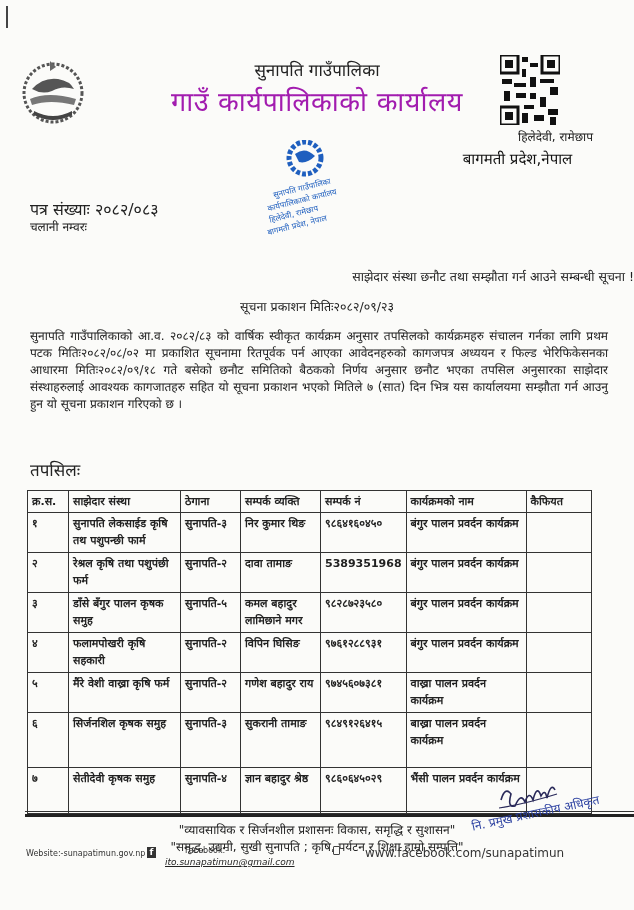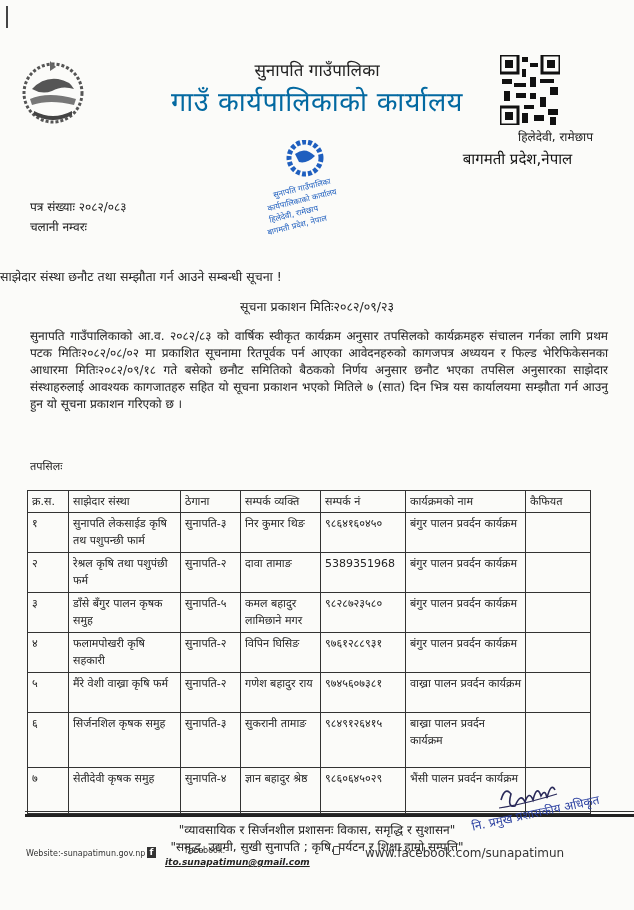--- a/index.html
+++ b/index.html
@@ -6,48 +6,48 @@
     body {
       width: 634px; height: 910px; position: relative; overflow: hidden;
       background: #fbfbf9;
       font-family: "DejaVu Sans", "Liberation Sans", sans-serif;
       color: #222;
     }
     .abs { position: absolute; }
     .edge-mark { left: 6px; top: 6px; width: 2px; height: 22px; background: #444; }
     .emblem { left: 18px; top: 55px; width: 70px; height: 72px; }
     .office-sub { left: 0; width: 634px; top: 58px; text-align: center; font-size: 17px; color: #222; }
-    .office-title { left: 0; width: 634px; top: 82px; text-align: center; font-size: 27px; color: #0369a1; letter-spacing: 0.5px; }
+    .office-title { left: 0; width: 634px; top: 82px; text-align: center; font-size: 27px; color: #a21caf; letter-spacing: 0.5px; }
     .qr { left: 500px; top: 55px; width: 60px; height: 70px; }
     .addr1 { left: 468px; width: 125px; top: 128px; text-align: right; font-size: 12px; color: #222; }
     .addr2 { left: 440px; width: 155px; top: 148px; text-align: center; font-size: 15px; color: #111; }
     .stamp { left: 255px; top: 140px; width: 100px; height: 100px; }
-    .ref-no { left: 30px; top: 198px; font-size: 12px; text-align: right; }
+    .ref-no { left: 30px; top: 198px; font-size: 16px; text-align: right; }
     .dispatch-no { left: 30px; top: 218px; font-size: 12px; text-align: center; }
-    .notice-heading { left: 0; width: 634px; top: 268px; text-align: left; font-size: 12.5px; }
+    .notice-heading { left: 0; width: 634px; top: 268px; text-align: right; font-size: 12.5px; }
     .publish-date { left: 0; width: 634px; top: 298px; text-align: center; font-size: 12.5px; }
     .body-para { left: 30px; width: 578px; top: 328px; font-size: 12px; line-height: 17px; text-align: justify; }
-    .annex-label { left: 30px; top: 458px; font-size: 11px; }
+    .annex-label { left: 30px; top: 458px; font-size: 17px; }
     table.main {
       position: absolute; left: 27px; top: 490px; border-collapse: collapse;
       font-size: 11px; table-layout: fixed;
     }
     table.main td, table.main th {
-      border: 1px solid #333; padding: 2px 4px; vertical-align: top; text-align: left; font-weight: normal;
+      border: 1px solid #333; padding: 2px 4px; vertical-align: top; text-align: left; font-weight: bold;
       line-height: 17px;
     }
     table.main th { height: 17px; }
     .foot-rule1 { left: 25px; top: 811px; width: 610px; height: 1px; background: #333; }
     .foot-rule2 { left: 25px; top: 814px; width: 610px; height: 3px; background: #222; }
     .slogan1 { left: 0; width: 634px; top: 821px; text-align: center; font-size: 12px; }
     .slogan2 { left: 0; width: 634px; top: 838px; text-align: center; font-size: 12px; }
     .website { left: 26px; top: 849px; font-size: 8px; color: #333; }
     .fb-icon { left: 147px; top: 847px; width: 9px; height: 11px; background: #333; color: #fff; font-size: 9px; line-height: 11px; text-align: center; font-weight: bold; }
     .fb-label { left: 165px; top: 846px; font-size: 8px; color: #333; padding-left: 20px; }
-    .email { left: 165px; top: 857px; font-size: 9px; color: #222; font-style: italic; font-weight: bold; text-decoration: underline; }
+    .email { left: 165px; top: 857px; font-size: 9px; color: #222; font-style: italic; font-weight: normal; text-decoration: underline; }
     .lock-icon { left: 333px; top: 846px; width: 5px; height: 7px; border: 1px solid #444; border-radius: 1px; }
     .fb-url { left: 365px; top: 846px; font-size: 12px; color: #333; }
     .signature { left: 495px; top: 778px; width: 65px; height: 40px; }
     .officer-title {
       left: 470px; top: 818px; font-size: 12px; color: #2a3fa0;
       transform: rotate(-12deg); transform-origin: left top; white-space: nowrap;
     }
   </style>
 </head>
 <body>

